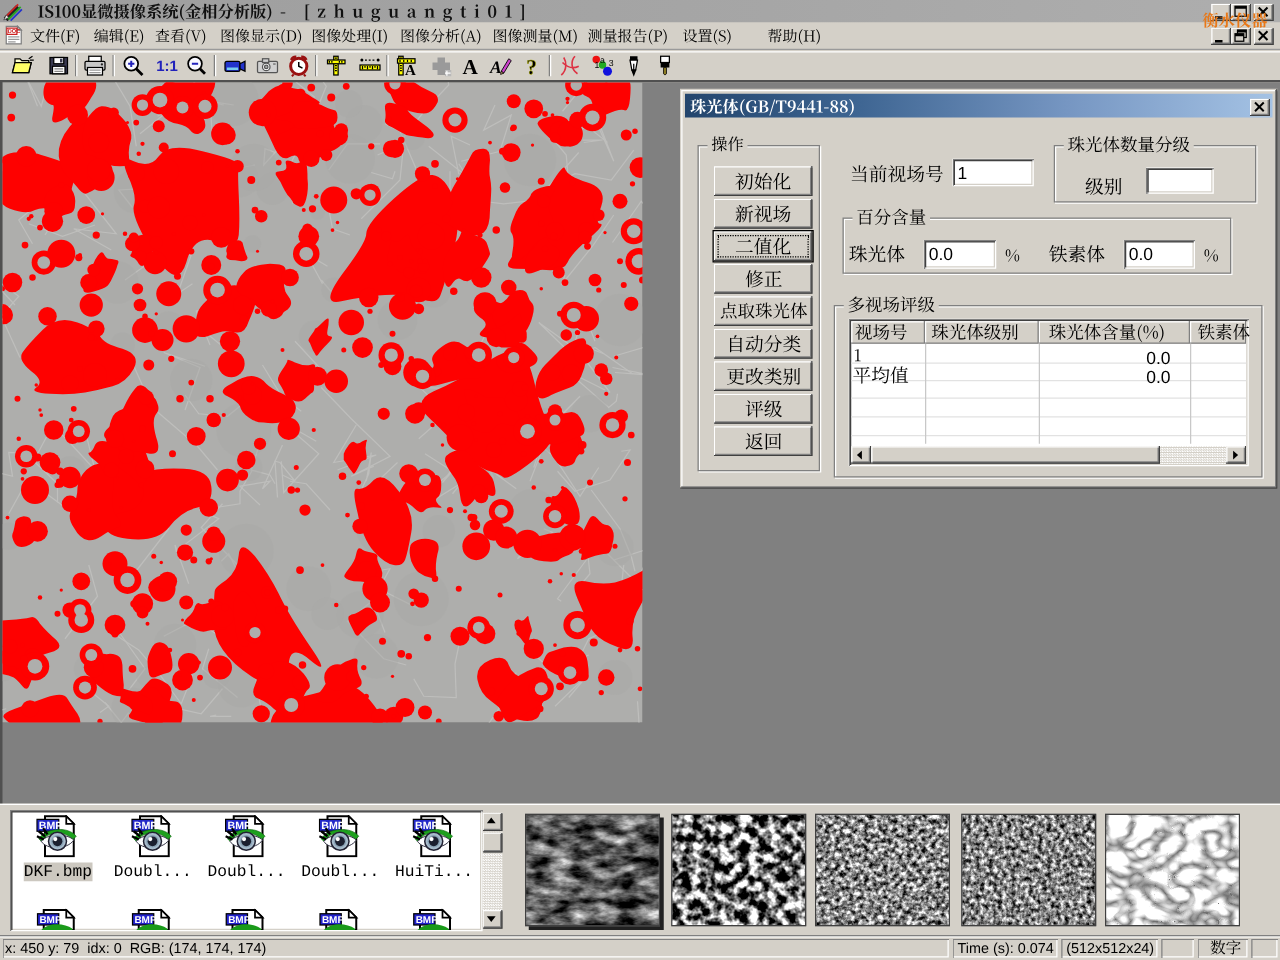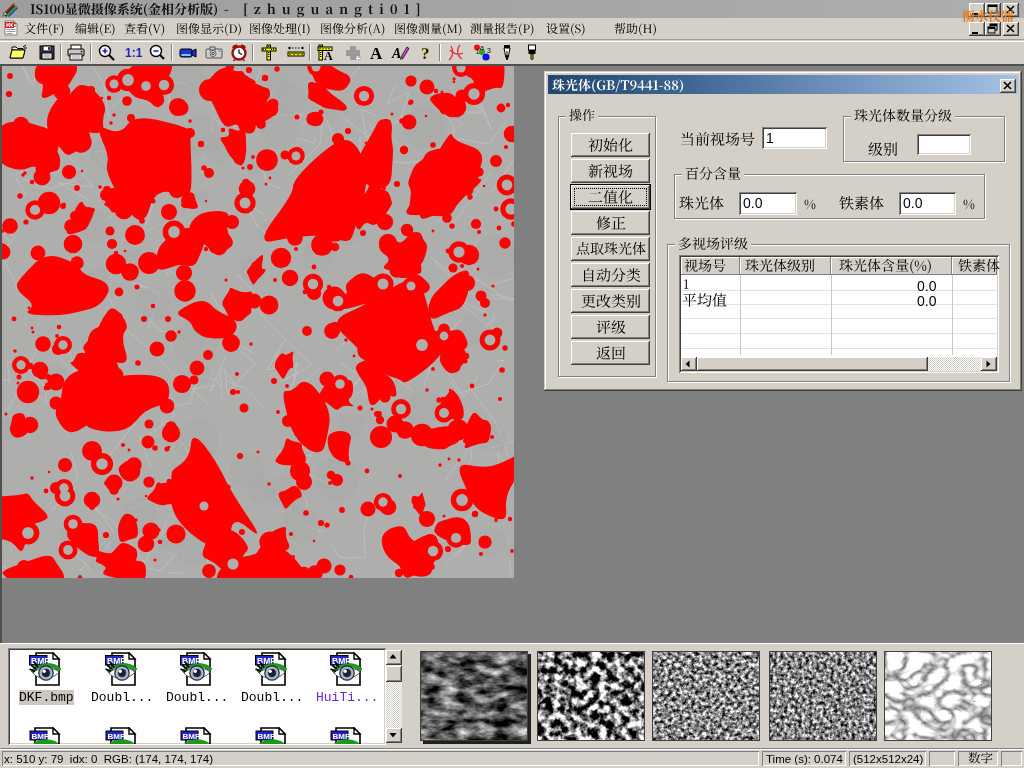--- a/index.html
+++ b/index.html
@@ -1535,21 +1535,21 @@
 <rect x="0.5" y="3.5" width="17.5" height="9.5" fill="#2228c8" stroke="#000"></rect>
 <text x="2" y="11.6" font-family="Liberation Sans" font-size="8.5" font-weight="bold" fill="#fff">BMP</text>
 <path d="M2 19 C8 10 26 9 32 17 L29 20 C24 12 9 13 4 21 Z" fill="#1da01d" stroke="#0a600a" stroke-width="0.5"></path>
 <path d="M4 21 C10 14 25 15 30 20 C25 28 8 28 4 21 Z" fill="#fdfeff" stroke="#334" stroke-width="0.8"></path>
 <circle cx="17" cy="21" r="7.2" fill="#a8bccc" stroke="#223" stroke-width="1.2"></circle>
 <circle cx="17" cy="21" r="5" fill="#8aa2b6"></circle>
 <circle cx="17" cy="21" r="3.9" fill="#1c2030"></circle>
 <circle cx="15.2" cy="19.2" r="1.7" fill="#fff"></circle>
 <path d="M7 17 l-5 -4 M9 15.5 l-3.5 -5 M6 19.5 l-5.5 -2.5" stroke="#000" stroke-width="1.8"></path>
 </svg>
-    <div style="position:absolute;left:316px;top:690px;height:15px;font:13px 'Liberation Mono';color:#6d28d9;white-space:pre">HuiTi...</div>
+    <div style="position:absolute;left:316px;top:690px;height:15px;font:13px 'Liberation Mono';color:#000000;white-space:pre">HuiTi...</div>
     <svg style="position:absolute;left:330px;top:727px" width="34" height="17" viewBox="0 0 34 17">
 <path d="M6 1 h18 l6 6 v10 h-24 z" fill="#fff" stroke="#000" stroke-width="1.6"></path>
 <path d="M24 1 l6 6 h-6 z" fill="#fff" stroke="#000" stroke-width="1.4"></path>
 <rect x="1" y="4" width="17" height="9" fill="#2222cc" stroke="#000"></rect>
 <text x="2.5" y="11.5" font-family="Liberation Sans" font-size="8" font-weight="bold" fill="#fff">BMP</text>
 <path d="M4 17 C10 11 22 11 29 16 L29 17 L4 17 Z" fill="#1a9a1a"></path>
 </svg>
     <svg width="0" height="0" style="position:absolute">
       <defs>
 <filter id="f1" x="0" y="0" width="1" height="1" color-interpolation-filters="sRGB">
@@ -1584,21 +1584,21 @@
         <rect width="106" height="88" filter="url(#f3)"></rect>
       </svg></div>
     <div style="position:absolute;left:769px;top:651px;width:108px;height:90px;background:#888;border:1px solid #404040;box-sizing:border-box;"><svg width="106" height="88">
         <rect width="106" height="88" filter="url(#f4)"></rect>
       </svg></div>
     <div style="position:absolute;left:884px;top:651px;width:108px;height:90px;background:#888;border:1px solid #404040;box-sizing:border-box;"><svg width="106" height="88">
         <rect width="106" height="88" filter="url(#f5)"></rect>
       </svg></div>
     <div style="position:absolute;left:0;top:748px;width:1024px;height:20px;background:#d4d0c8;border-top:1px solid #808080;box-shadow:0 -2px 0 #d4d0c8, inset 0 1px 0 #fff"></div>
     <div style="position:absolute;left:2px;top:751px;width:757px;height:15px;box-shadow:inset 1px 1px 0 #808080,inset -1px -1px 0 #fff;"></div>
-    <div style="position:absolute;left:4px;top:753px;font:11.5px 'Liberation Sans';color:#000;white-space:pre">x: 510 y: 79  idx: 0  RGB: (174, 174, 174)</div>
+    <div style="position:absolute;left:4px;top:753px;font:11.5px 'Liberation Sans';color:#000;white-space:pre">x: 450 y: 79  idx: 0  RGB: (174, 174, 174)</div>
     <div style="position:absolute;left:762px;top:751px;width:84px;height:15px;box-shadow:inset 1px 1px 0 #808080,inset -1px -1px 0 #fff;"></div>
     <div style="position:absolute;left:766px;top:753px;font:11.5px 'Liberation Sans';color:#000;white-space:pre">Time (s): 0.074</div>
     <div style="position:absolute;left:849px;top:751px;width:77px;height:15px;box-shadow:inset 1px 1px 0 #808080,inset -1px -1px 0 #fff;"></div>
     <div style="position:absolute;left:853px;top:753px;font:11.5px 'Liberation Sans';color:#000;white-space:pre">(512x512x24)</div>
     <div style="position:absolute;left:929px;top:751px;width:26px;height:15px;box-shadow:inset 1px 1px 0 #808080,inset -1px -1px 0 #fff;"></div>
     <div style="position:absolute;left:958px;top:751px;width:40px;height:15px;box-shadow:inset 1px 1px 0 #808080,inset -1px -1px 0 #fff;"></div>
     <svg style="position:absolute;left:968px;top:752px;overflow:visible" width="25" height="13" fill="#000">
       <use href="#g6570" transform="translate(0.0,10.6) scale(0.7812)"></use>
       <use href="#g5b57" transform="translate(12.5,10.6) scale(0.7812)"></use>
     </svg>

